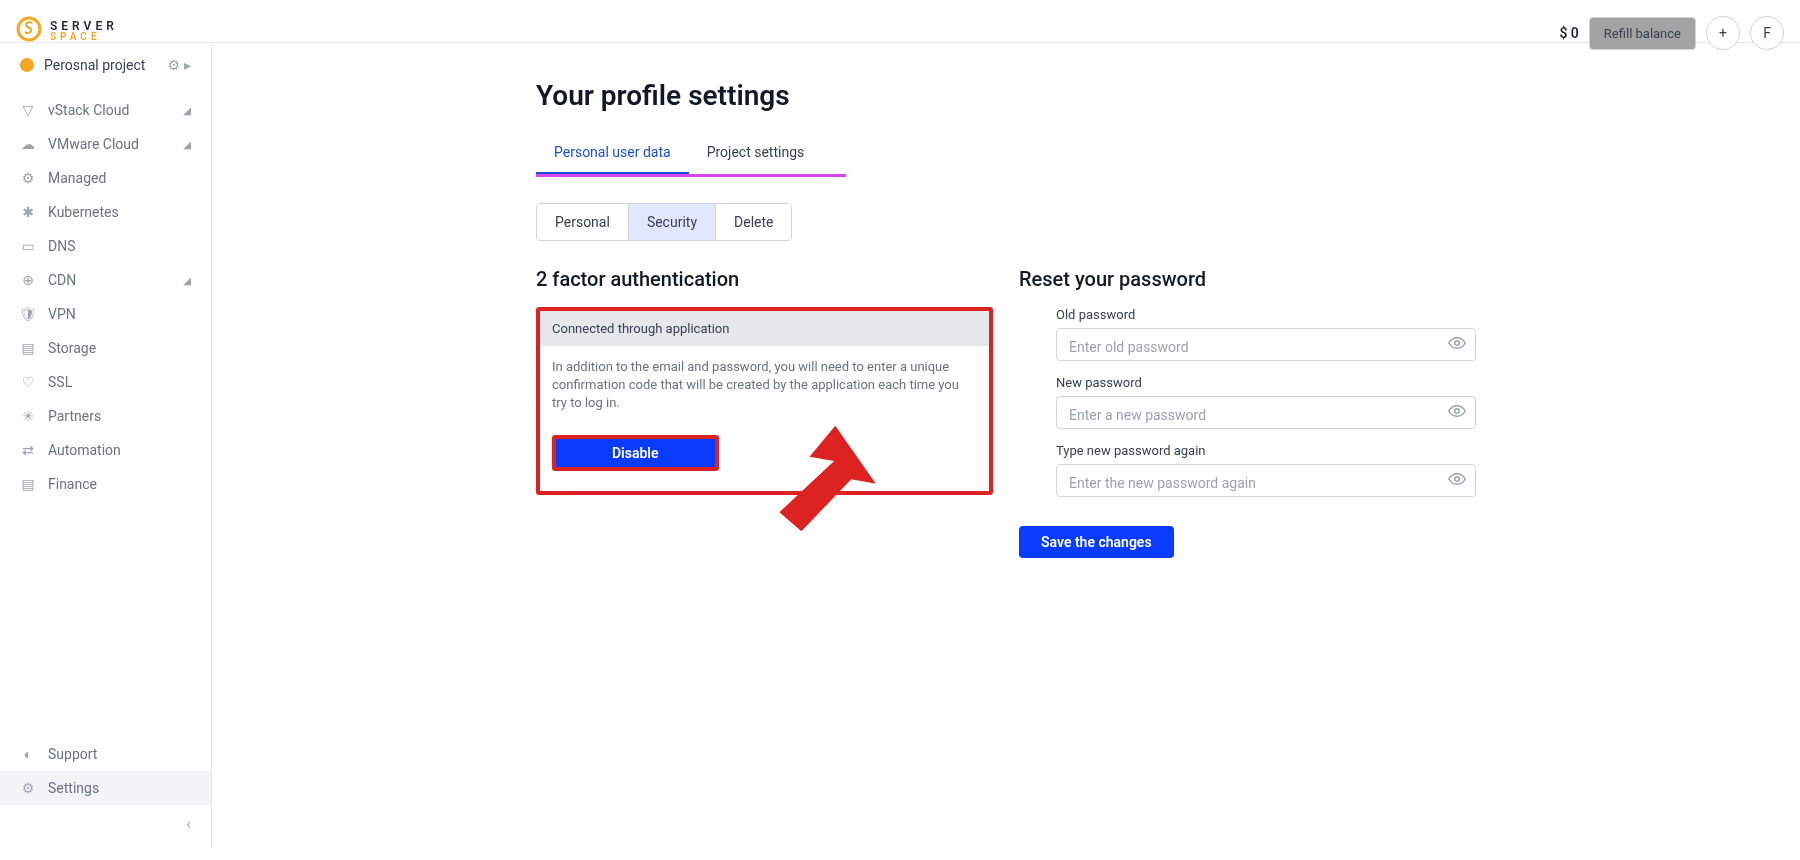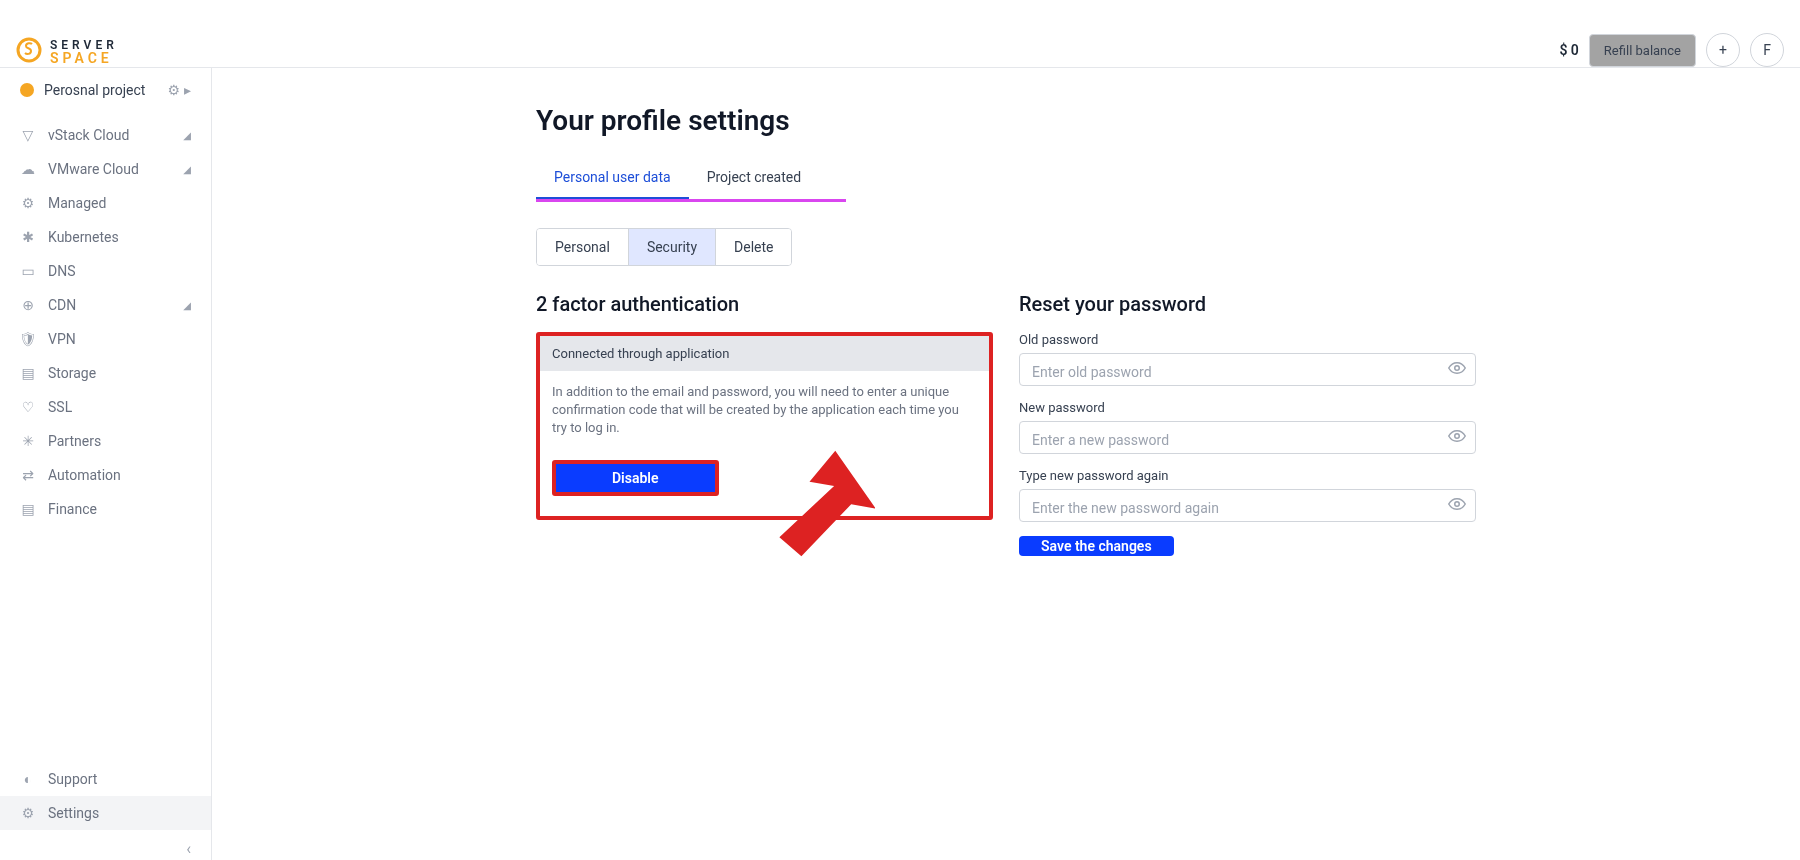--- a/index.html
+++ b/index.html
@@ -1,22 +1,22 @@
 <!DOCTYPE html>
 <html><head>
 <meta charset="utf-8">
 <style>
   * { box-sizing: border-box; margin: 0; padding: 0; font-family: -apple-system, BlinkMacSystemFont, "Segoe UI", Roboto, Arial, sans-serif; }
   body { background: #fff; color: #1F2937; width: 1800px; height: 860px; overflow: hidden; }
 
   
-  .topbar { height: 68px; border-bottom: 1px solid #E5E7EB; display: flex; align-items: flex-end; padding: 0 16px; }
+  .topbar { height: 43px; border-bottom: 1px solid #E5E7EB; display: flex; align-items: flex-start; padding: 16px 16px; }
   .brand { display: flex; align-items: center; gap: 8px; }
   .brand-text { display: flex; flex-direction: column; line-height: 1; font-weight: 600; letter-spacing: 4px; font-size: 12px; }
-  .brand-sub { font-size: 14px; color: #F5A623; letter-spacing: 4px; }
+  .brand-sub { font-size: 10px; color: #F5A623; letter-spacing: 4px; }
   .top-right { margin-left: auto; display: flex; align-items: center; gap: 10px; }
   .balance { font-weight: 600; color: #1F2937; font-size: 14px; }
   .refill-btn { border: 1px solid #D1D5DB; background: #a3a3a3; border-radius: 4px; padding: 8px 14px; font-size: 13px; color: #374151; cursor: pointer; }
   .circle-btn { width: 34px; height: 34px; border: 1px solid #D1D5DB; border-radius: 50%; display: flex; align-items: center; justify-content: center; color: #374151; font-size: 14px; cursor: pointer; background: #fff; }
 
   
   .layout { display: flex; height: calc(860px - 54px); }
   .sidebar { width: 212px; border-right: 1px solid #E5E7EB; display: flex; flex-direction: column; }
   .project-row { display: flex; align-items: center; padding: 14px 20px; gap: 10px; color: #374151; font-size: 14px; cursor: pointer; }
   .proj-dot { width: 14px; height: 14px; background: #F5A623; border-radius: 50%; }
@@ -50,27 +50,27 @@
 
   
   .twofa-card { border: 4px solid #DD2222; border-radius: 3px; background: #fff; padding: 0; position: relative; }
   .twofa-head { background: #E5E7EB; font-size: 13px; padding: 10px 12px; color: #374151; }
   .twofa-body { padding: 12px; font-size: 13px; color: #6B7280; line-height: 1.4; }
   .disable-wrap { padding: 10px 12px 20px; display: flex; justify-content: flex-start; }
   .disable-btn { background: #0A3CFF; color: #fff; border: 4px solid #DD2222; border-radius: 3px; padding: 6px 56px; font-weight: 600; font-size: 14px; cursor: pointer; }
   .arrow { position: absolute; left: 215px; top: 112px; width: 120px; height: 120px; pointer-events: none; }
 
   
-  .fld { margin-bottom: 14px; }
+  .fld { margin-bottom: 14px; margin-left: 37px; }
   .fld label { display: block; font-size: 13px; color: #374151; margin-bottom: 6px; }
   .input-wrap { position: relative; }
   .input { width: 100%; border: 1px solid #D1D5DB; border-radius: 4px; padding: 10px 36px 5px 12px; font-size: 14px; color: #374151; }
   .input::placeholder { color: #9CA3AF; }
   .eye-icon { position: absolute; right: 10px; top: 50%; transform: translateY(-50%); color: #9CA3AF; cursor: pointer; }
-  .save-btn { background: #0A3CFF; color: #fff; border: none; border-radius: 4px; padding: 2px 22px; font-size: 14px; font-weight: 600; cursor: pointer; }
+  .save-btn { background: #0A3CFF; color: #fff; border: none; border-radius: 4px; padding: 8px 22px; font-size: 14px; font-weight: 600; cursor: pointer; margin-top: 15px; }
 </style>
 </head>
 <body>
 
 <div class="topbar">
   <div class="brand">
     <span>
       <svg width="26" height="26" viewBox="0 0 26 26">
           <circle cx="13" cy="13" r="11" fill="none" stroke="#F5A623" stroke-width="3"></circle>
           <path d="M9 16c1.5 1.5 6 1.5 6-2s-5-2-5-5 4.5-3.5 6-2" fill="none" stroke="#F5A623" stroke-width="2"></path>
@@ -173,21 +173,21 @@
       </div>
     </div>
   </aside>
 
   <main class="main">
     <div class="content">
       <h1>Your profile settings</h1>
 
       <div class="tabs">
         <div class="tab active">Personal user data</div>
-        <div class="tab">Project created</div>
+        <div class="tab">Project settings</div>
       </div>
 
       <div class="subtabs">
         <div class="subtab">Personal</div>
         <div class="subtab active">Security</div>
         <div class="subtab">Delete</div>
       </div>
 
       <div class="two-col">
 

